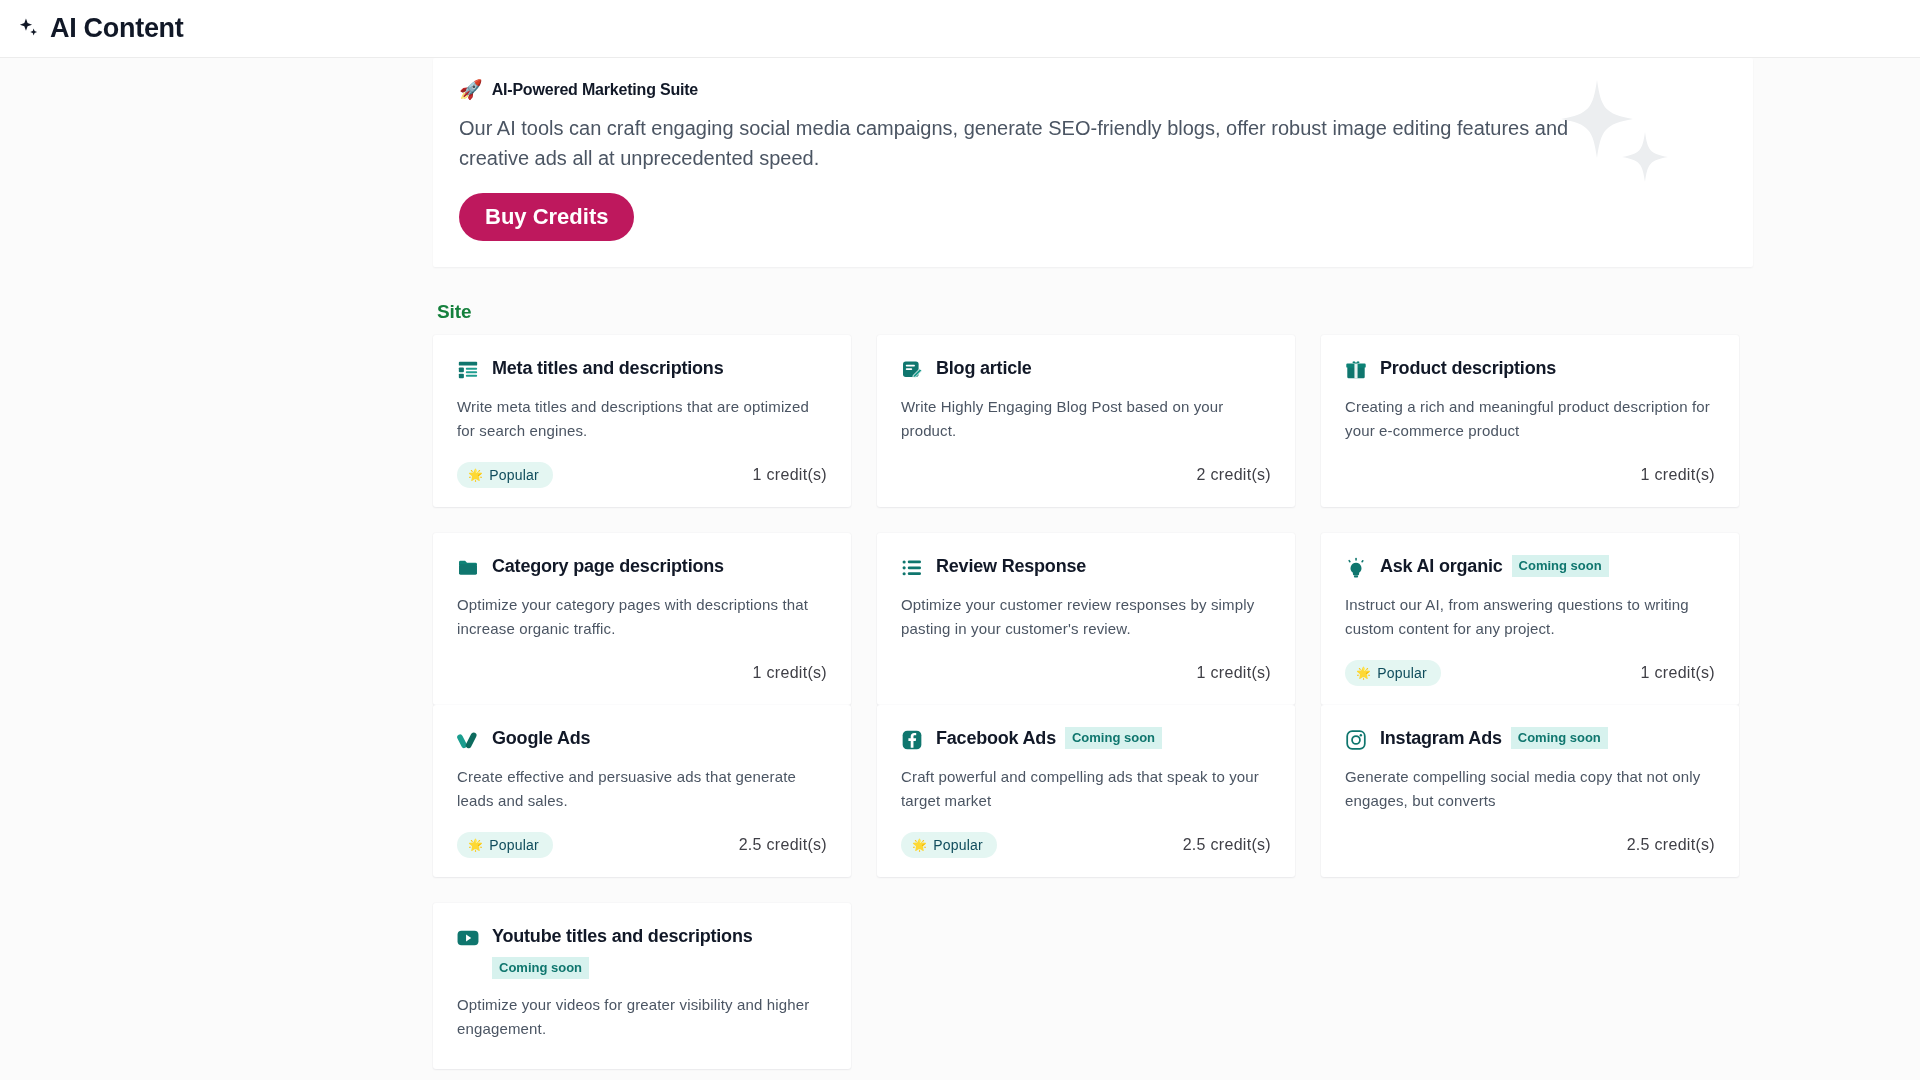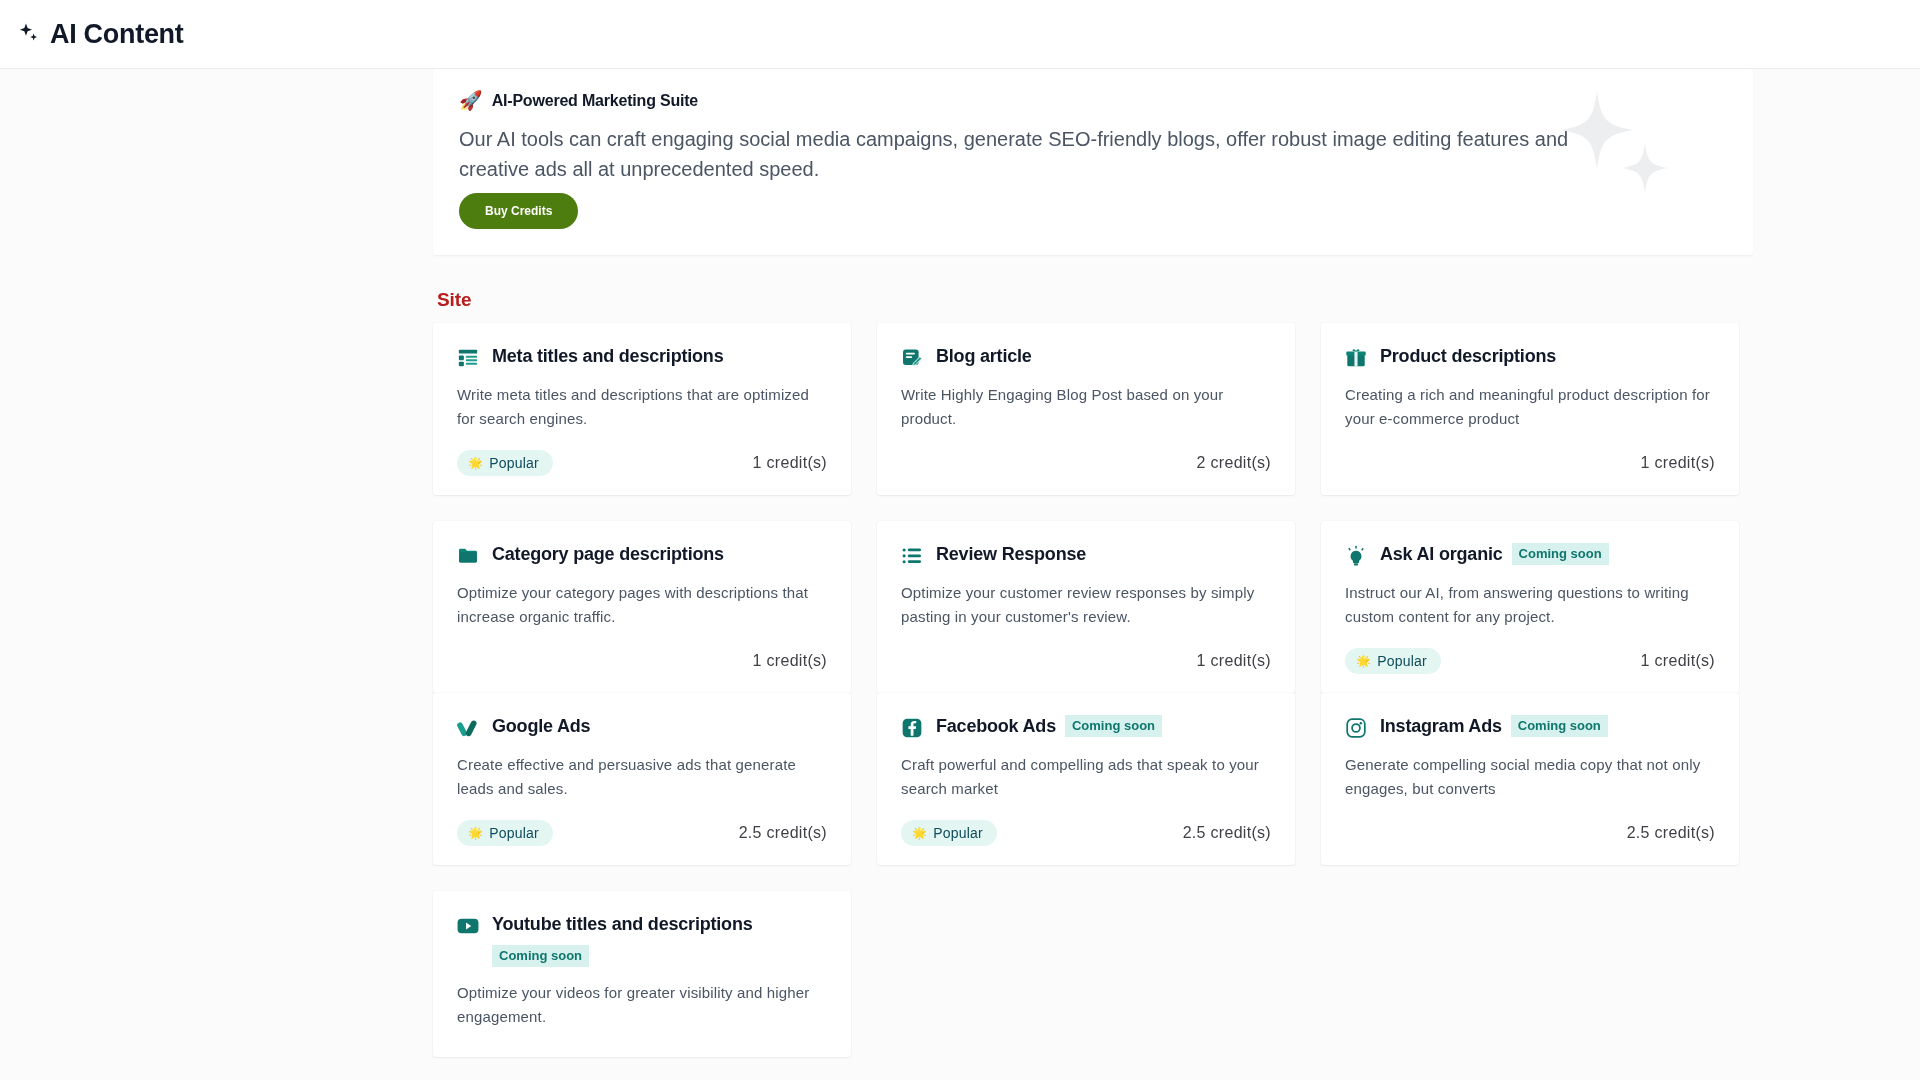--- a/index.html
+++ b/index.html
@@ -8,21 +8,21 @@
     width: 1920px;
     height: 1080px;
     overflow: hidden;
     background: #fbfbfb;
     font-family: "Liberation Sans", sans-serif;
     -webkit-font-smoothing: antialiased;
   }
 
   
   .app-header {
-    height: 69px;
+    height: 58px;
     background: #ffffff;
     border-bottom: 1px solid #ececec;
     display: flex;
     align-items: center;
     padding-left: 14px;
   }
   .app-header .spark-icon {
     width: 30px; height: 30px;
     display: flex; align-items: center; justify-content: center;
     color: #111827;
@@ -68,48 +68,48 @@
     letter-spacing: -0.2px;
   }
   .promo-desc {
     font-size: 20px;
     line-height: 1.5;
     color: #4b5563;
     max-width: 1110px;
     font-weight: 400;
   }
   .buy-btn {
-    margin-top: 9px;
+    margin-top: 20px;
     display: inline-flex;
     align-items: center;
     justify-content: center;
-    background: #4d7c0f;
+    background: #be185d;
     color: #ffffff;
-    font-size: 12px;
+    font-size: 22px;
     font-weight: 700;
     border: none;
     border-radius: 999px;
     padding: 11px 26px;
     cursor: pointer;
     font-family: "Liberation Sans", sans-serif;
   }
   .promo-sparkles {
     position: absolute;
     right: 64px;
     top: 16px;
     width: 140px;
     height: 120px;
     pointer-events: none;
   }
 
   
   .section-title {
     font-size: 19px;
     font-weight: 600;
-    color: #b91c1c;
+    color: #15803d;
     margin: 34px 0 12px 4px;
     letter-spacing: -0.1px;
   }
 
   .grid {
     display: grid;
     grid-template-columns: repeat(3, 418px);
     column-gap: 32px;
     row-gap: 30px;
     gap: 26px;
@@ -392,21 +392,21 @@
                 <svg width="22" height="22" viewBox="0 0 24 24" aria-hidden="true">
       <rect x="1.8" y="1.8" width="20.4" height="20.4" rx="5" fill="#0f766e"></rect>
       <path d="M13.6 20.5v-7.4h2.5l.38-2.9h-2.88V8.35c0-.84.23-1.41 1.44-1.41h1.54V4.35a20 20 0 00-2.24-.11c-2.22 0-3.74 1.35-3.74 3.84v2.14H8.08v2.9h2.52v7.38z" fill="#ffffff"></path>
     </svg>
               </span>
               <span class="card-title-wrap">
                 <span class="card-title">Facebook Ads</span>
                 <span class="chip-soon">Coming soon</span>
               </span>
             </div>
-            <div class="card-desc">Craft powerful and compelling ads that speak to your search market</div>
+            <div class="card-desc">Craft powerful and compelling ads that speak to your target market</div>
             <div class="card-foot">
               <span class="chip-popular">
                 <span class="star">🌟</span>
                 <span>Popular</span>
               </span>
               <span class="credits">2.5 credit(s)</span>
             </div>
           </div>
           <div class="card">
             <div class="card-head">

